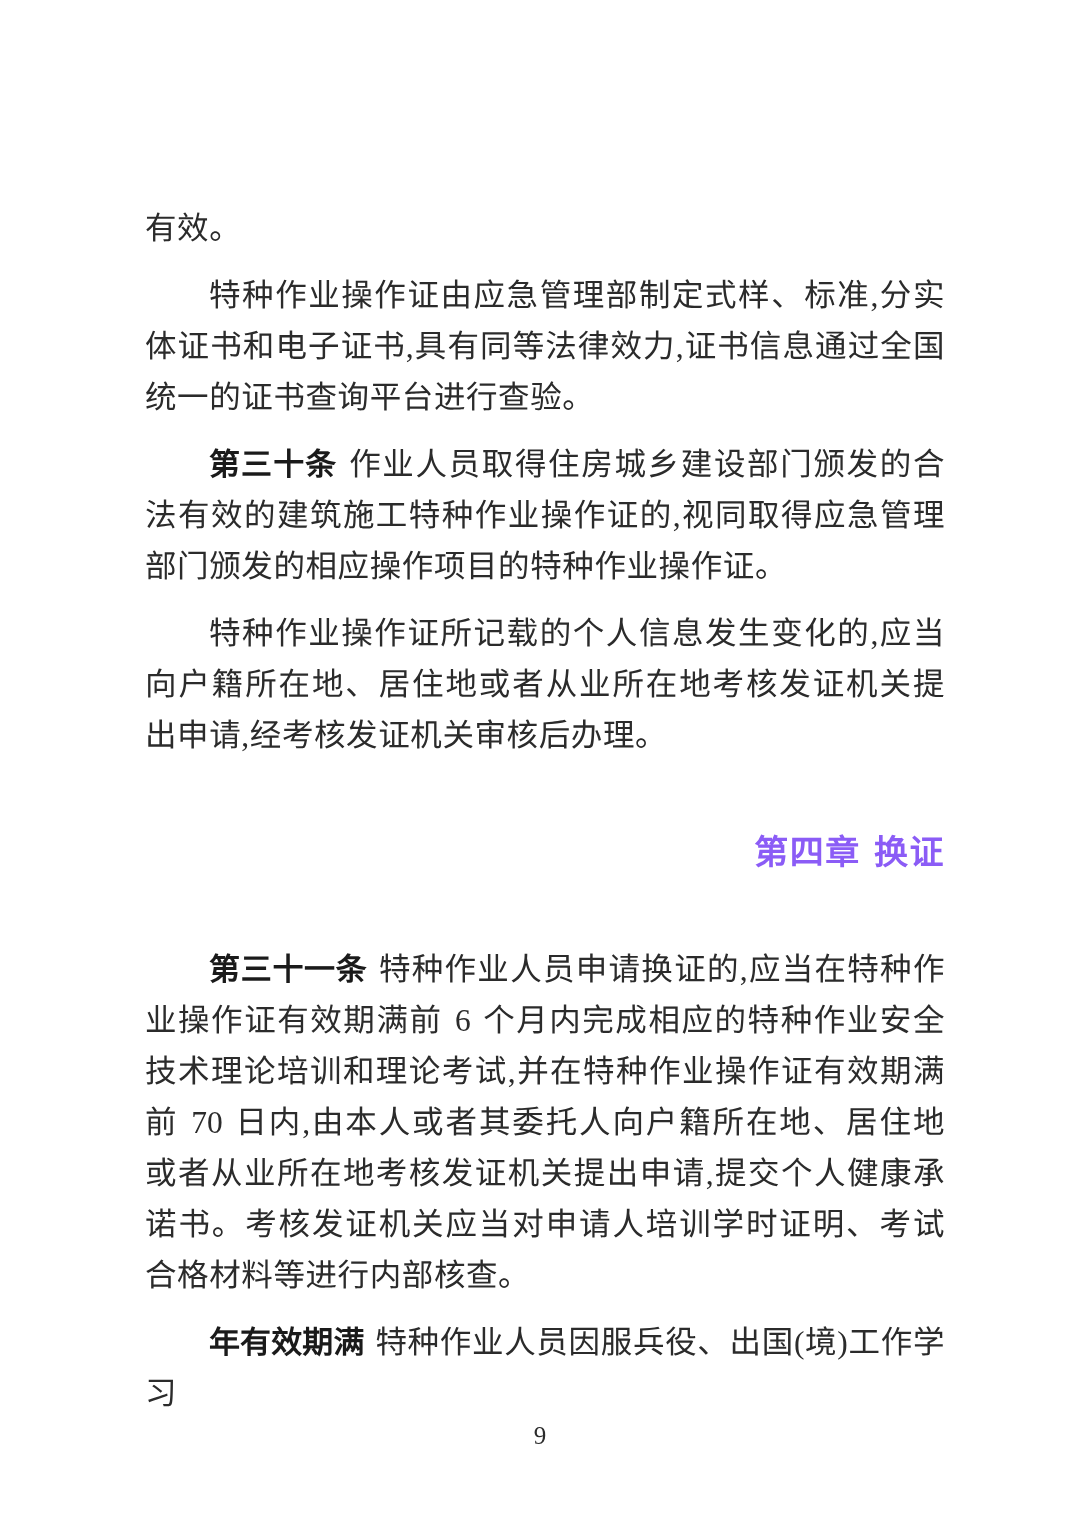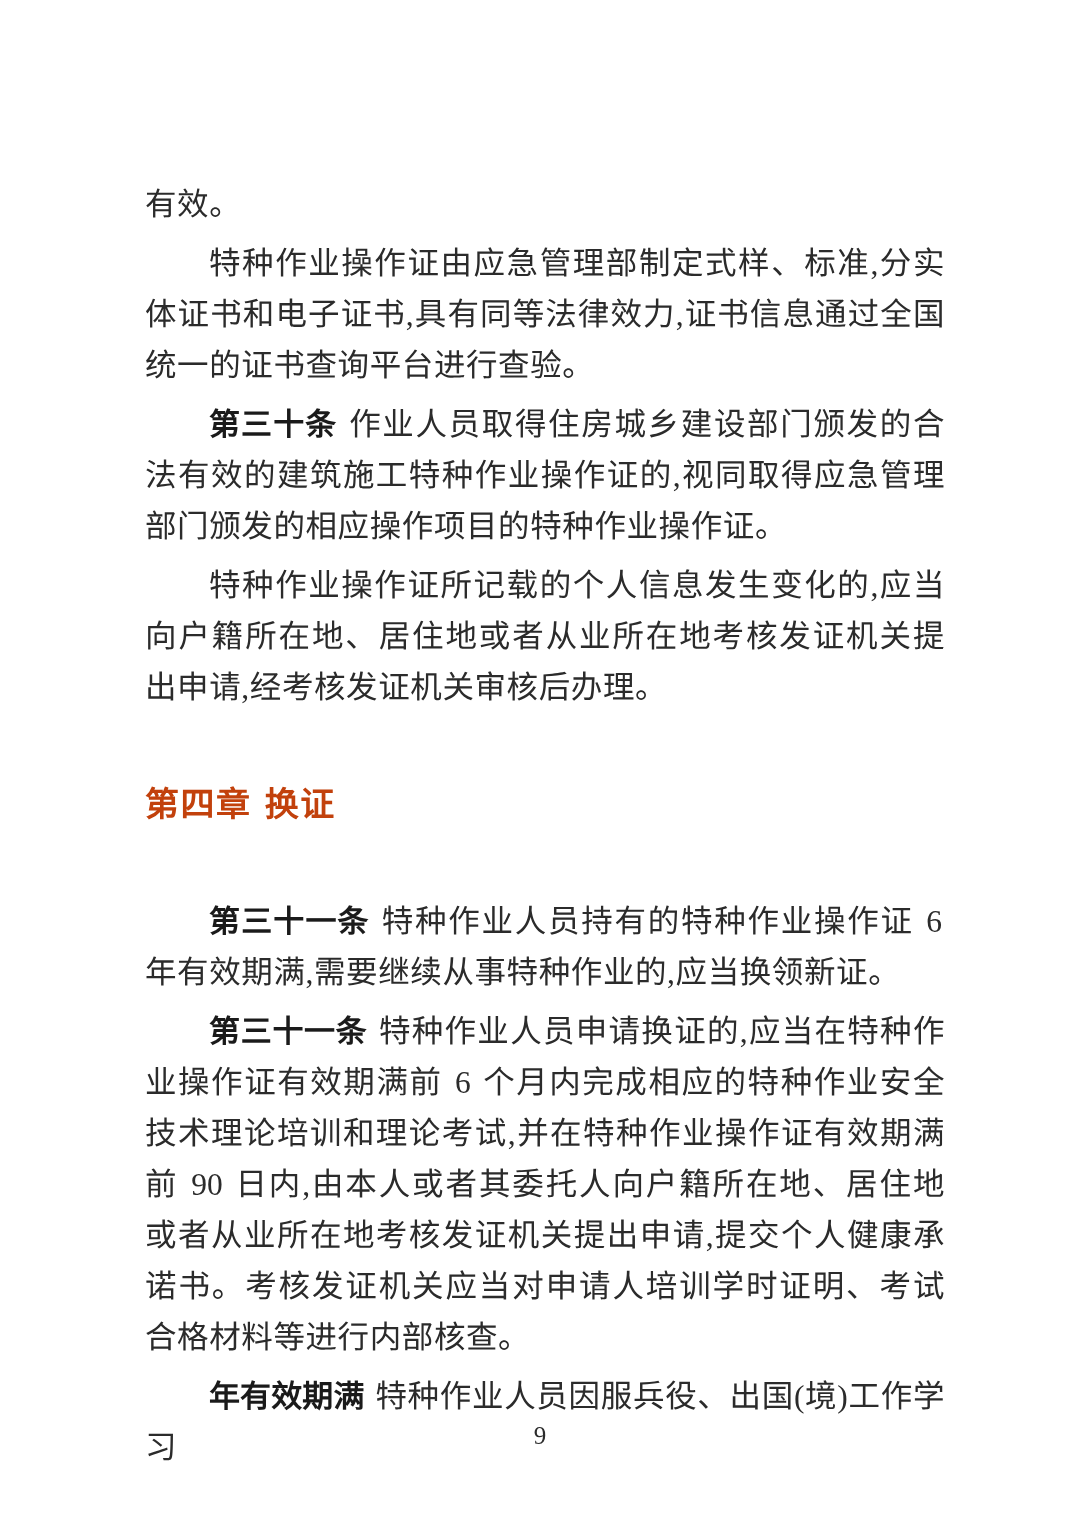--- a/index.html
+++ b/index.html
@@ -15,21 +15,21 @@
     height: 1527px;
     margin: 0 auto;
     background: #ffffff;
     overflow: hidden;
     box-sizing: border-box;
   }
 
   .page-body {
     position: absolute;
     left: 145px;
-    top: 179px;
+    top: 203px;
     width: 800px;
   }
 
   
   .para {
     font-family: "Liberation Serif", "DejaVu Serif", serif;
     font-size: 31.5px;
     line-height: 51px;
     color: #2b2b2b;
     text-align: justify;
@@ -38,21 +38,21 @@
     margin: 0;
     text-indent: 0;
     -webkit-font-smoothing: antialiased;
   }
 
   .para.indent {
     text-indent: 64px;
   }
 
   .para + .para {
-    margin-top: 8px;
+    margin-top: 16px;
   }
 
   
   .artno {
     font-family: "DejaVu Sans", "Liberation Sans", sans-serif;
     font-weight: 700;
     font-size: 31px;
     letter-spacing: 0px;
     color: #1a1a1a;
   }
@@ -67,22 +67,22 @@
     font-family: "Liberation Serif", "DejaVu Serif", serif;
     padding: 0 3px;
     letter-spacing: 0;
   }
 
   
   .chapter-heading {
     font-family: "DejaVu Sans", "Liberation Sans", sans-serif;
     font-weight: 700;
     font-size: 34px;
-    color: #c2410c;
-    text-align: left;
+    color: #8b5cf6;
+    text-align: right;
     letter-spacing: 1.5px;
     margin: 0;
     width: 800px;
   }
 
   .spacer-before-heading { height: 64px; }
   .spacer-after-heading  { height: 70px; }
 
   
   .page-number {
@@ -119,28 +119,24 @@
     <p class="para indent">
       <span>特种作业操作证所记载的个人信息发生变化的,应当向户籍所在地、居住地或者从业所在地考核发证机关提出申请,经考核发证机关审核后办理。</span>
     </p>
 
     <div class="spacer-before-heading"></div>
 
     <h2 class="chapter-heading">第四章 换证</h2>
 
     <div class="spacer-after-heading"></div>
 
-    <p class="para indent">
-      <span class="artno">第三十一条</span>
-      <span>特种作业人员持有的特种作业操作证 <span class="num">6</span> 年有效期满,需要继续从事特种作业的,应当换领新证。</span>
-    </p>
 
     <p class="para indent">
       <span class="artno">第三十一条</span>
-      <span>特种作业人员申请换证的,应当在特种作业操作证有效期满前 <span class="num">6</span> 个月内完成相应的特种作业安全技术理论培训和理论考试,并在特种作业操作证有效期满前 <span class="num">90</span> 日内,由本人或者其委托人向户籍所在地、居住地或者从业所在地考核发证机关提出申请,提交个人健康承诺书。考核发证机关应当对申请人培训学时证明、考试合格材料等进行内部核查。</span>
+      <span>特种作业人员申请换证的,应当在特种作业操作证有效期满前 <span class="num">6</span> 个月内完成相应的特种作业安全技术理论培训和理论考试,并在特种作业操作证有效期满前 <span class="num">70</span> 日内,由本人或者其委托人向户籍所在地、居住地或者从业所在地考核发证机关提出申请,提交个人健康承诺书。考核发证机关应当对申请人培训学时证明、考试合格材料等进行内部核查。</span>
     </p>
 
     <p class="para indent">
       <span class="artno">年有效期满</span>
       <span>特种作业人员因服兵役、出国(境)工作学习</span>
     </p>
 
   </div>
 
   <div class="page-number">9</div>

